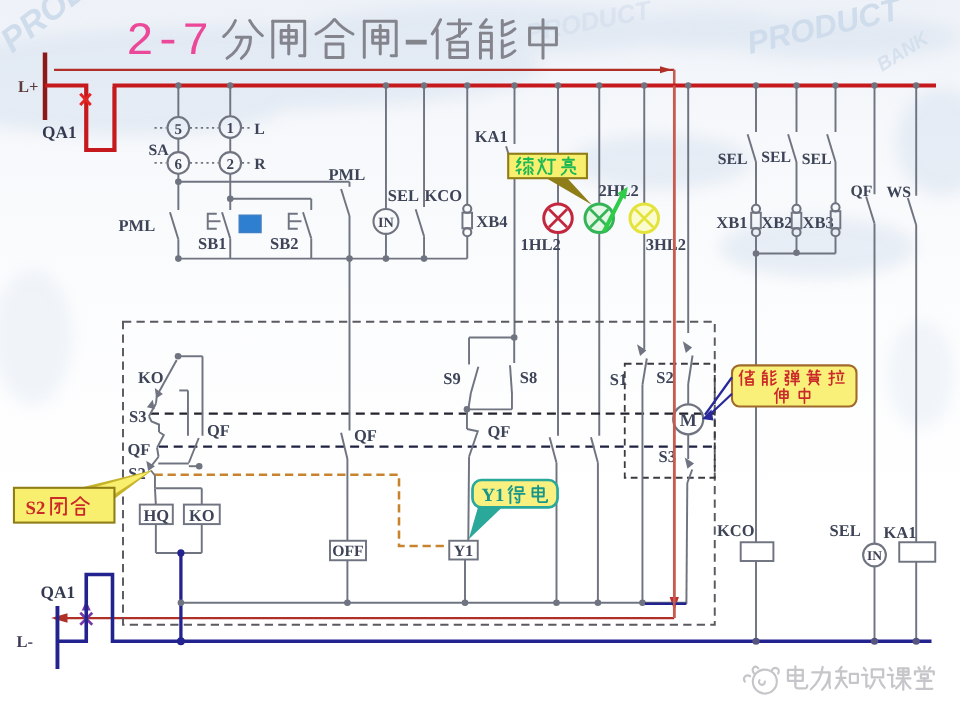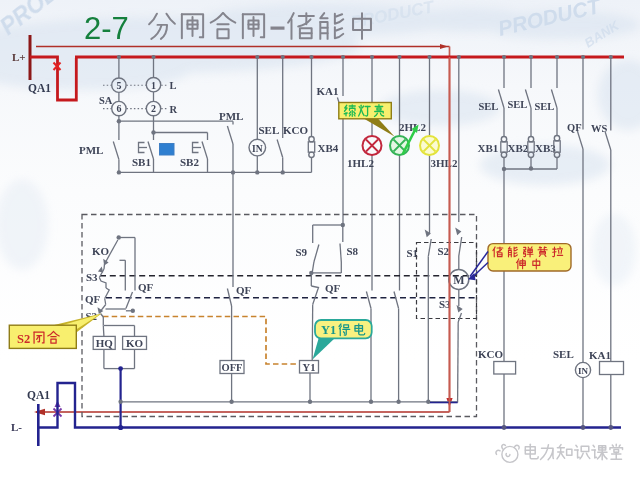--- a/index.html
+++ b/index.html
@@ -498,21 +498,21 @@
       <path d="M4.4,6.6 L5.4,7.8"></path>
     </g>
     <g transform="translate(352.5,323.5) scale(1.250)" fill="none" stroke="#17968a" stroke-width="1.00" stroke-linecap="round" stroke-linejoin="round">
       <path d="M2.0,1.6 L8.0,1.6 L8.0,6.0 L2.0,6.0 L2.0,1.6"></path>
       <path d="M5,0.2 L5,7.2"></path>
       <path d="M2.0,3.8 L8.0,3.8"></path>
       <path d="M5,7.2 L5,8.2 C5,8.8 5.4,9.0 6.2,9.0 L9.0,9.0 C9.6,9.0 9.8,8.6 9.8,7.8"></path>
     </g>
   </svg>
 
-<div style="position:absolute;left:84px;top:11px;font-family:Liberation Sans, sans-serif;font-size:31px;color:#15803d;">2-7</div>
+<div style="position:absolute;left:84px;top:11px;font-family:Liberation Mono, monospace;font-size:31px;color:#ec4899;">2-7</div>
 
 <svg width="260" height="40" viewBox="0 0 260 40" style="position:absolute;left:146px;top:10px">
     <g transform="translate(2.0,2.0) scale(2.800)" fill="none" stroke="#84848d" stroke-width="0.71" stroke-linecap="round" stroke-linejoin="round">
       <path d="M3.2,0.6 C2.6,2 1.6,3.4 0.4,4.4"></path>
       <path d="M6.6,0.6 C7.4,2 8.6,3.4 9.6,4.2"></path>
       <path d="M3.4,4.6 L6.8,4.6 C6.8,6.6 6.2,8.4 4.6,9.6"></path>
       <path d="M4.8,4.8 C4.2,6.8 2.8,8.6 1.2,9.6"></path>
     </g>
     <g transform="translate(32.5,2.0) scale(2.800)" fill="none" stroke="#84848d" stroke-width="0.71" stroke-linecap="round" stroke-linejoin="round">
       <path d="M1.2,0.8 L1.2,9.4"></path>

